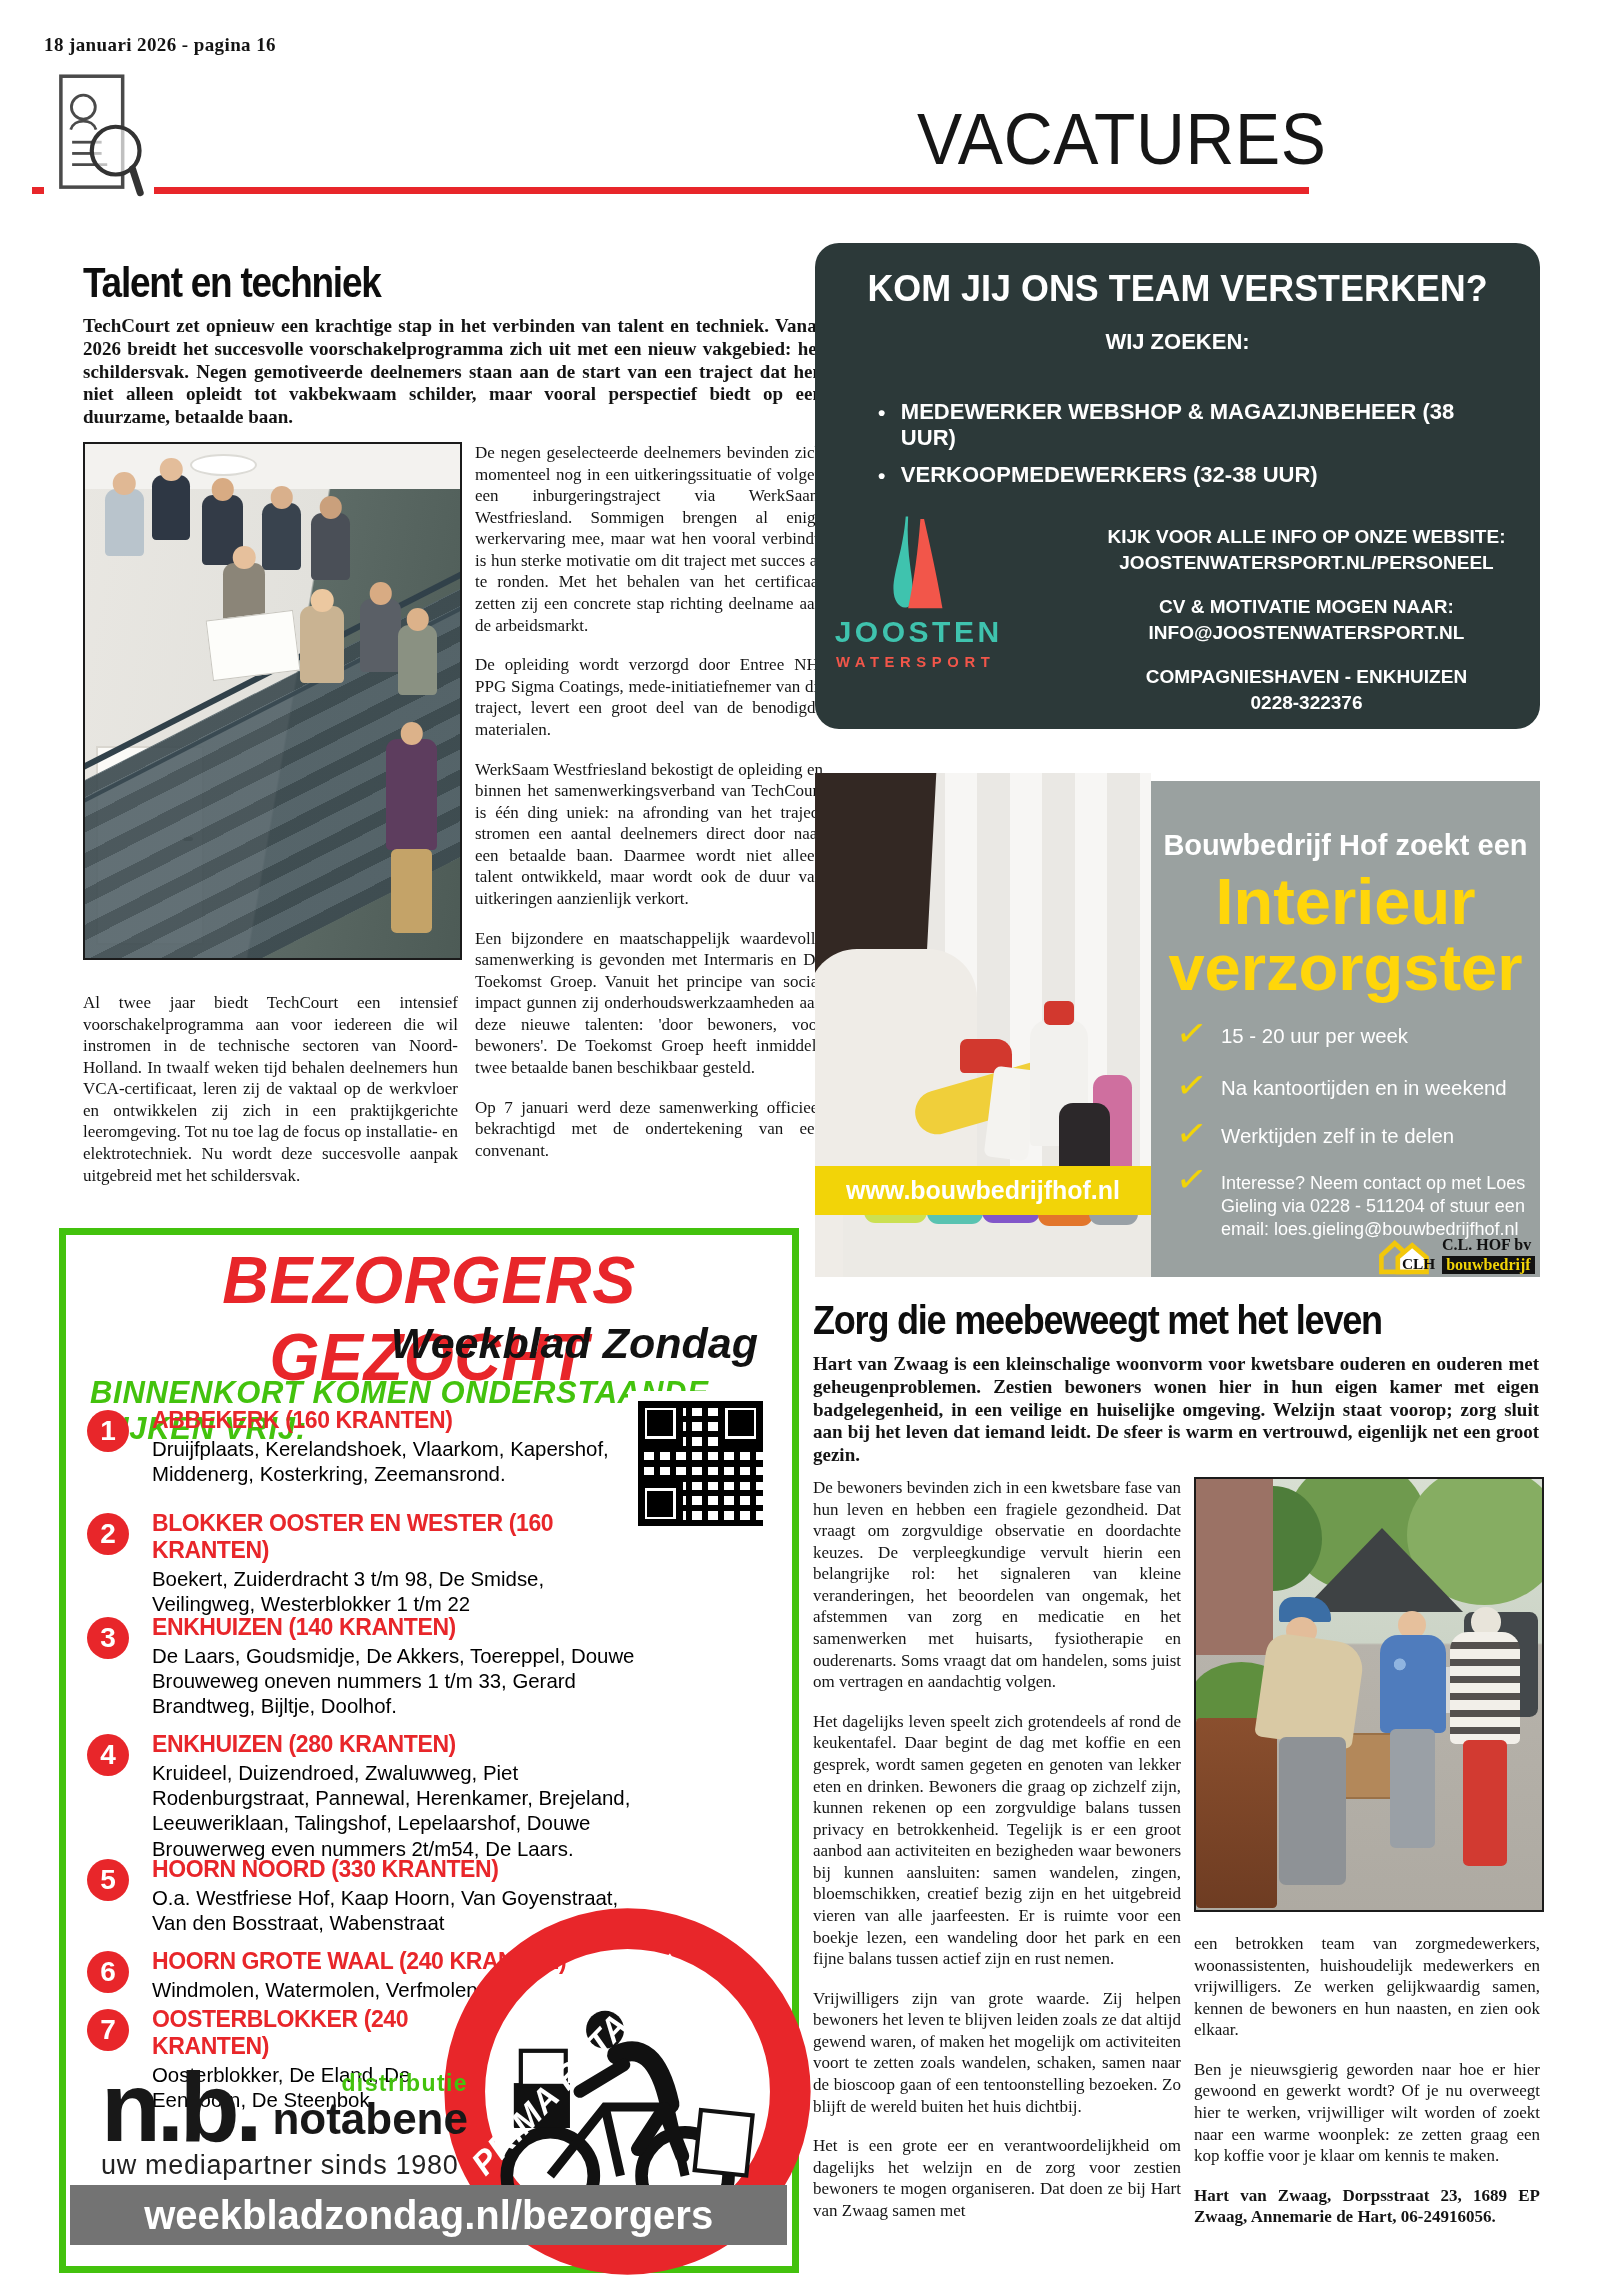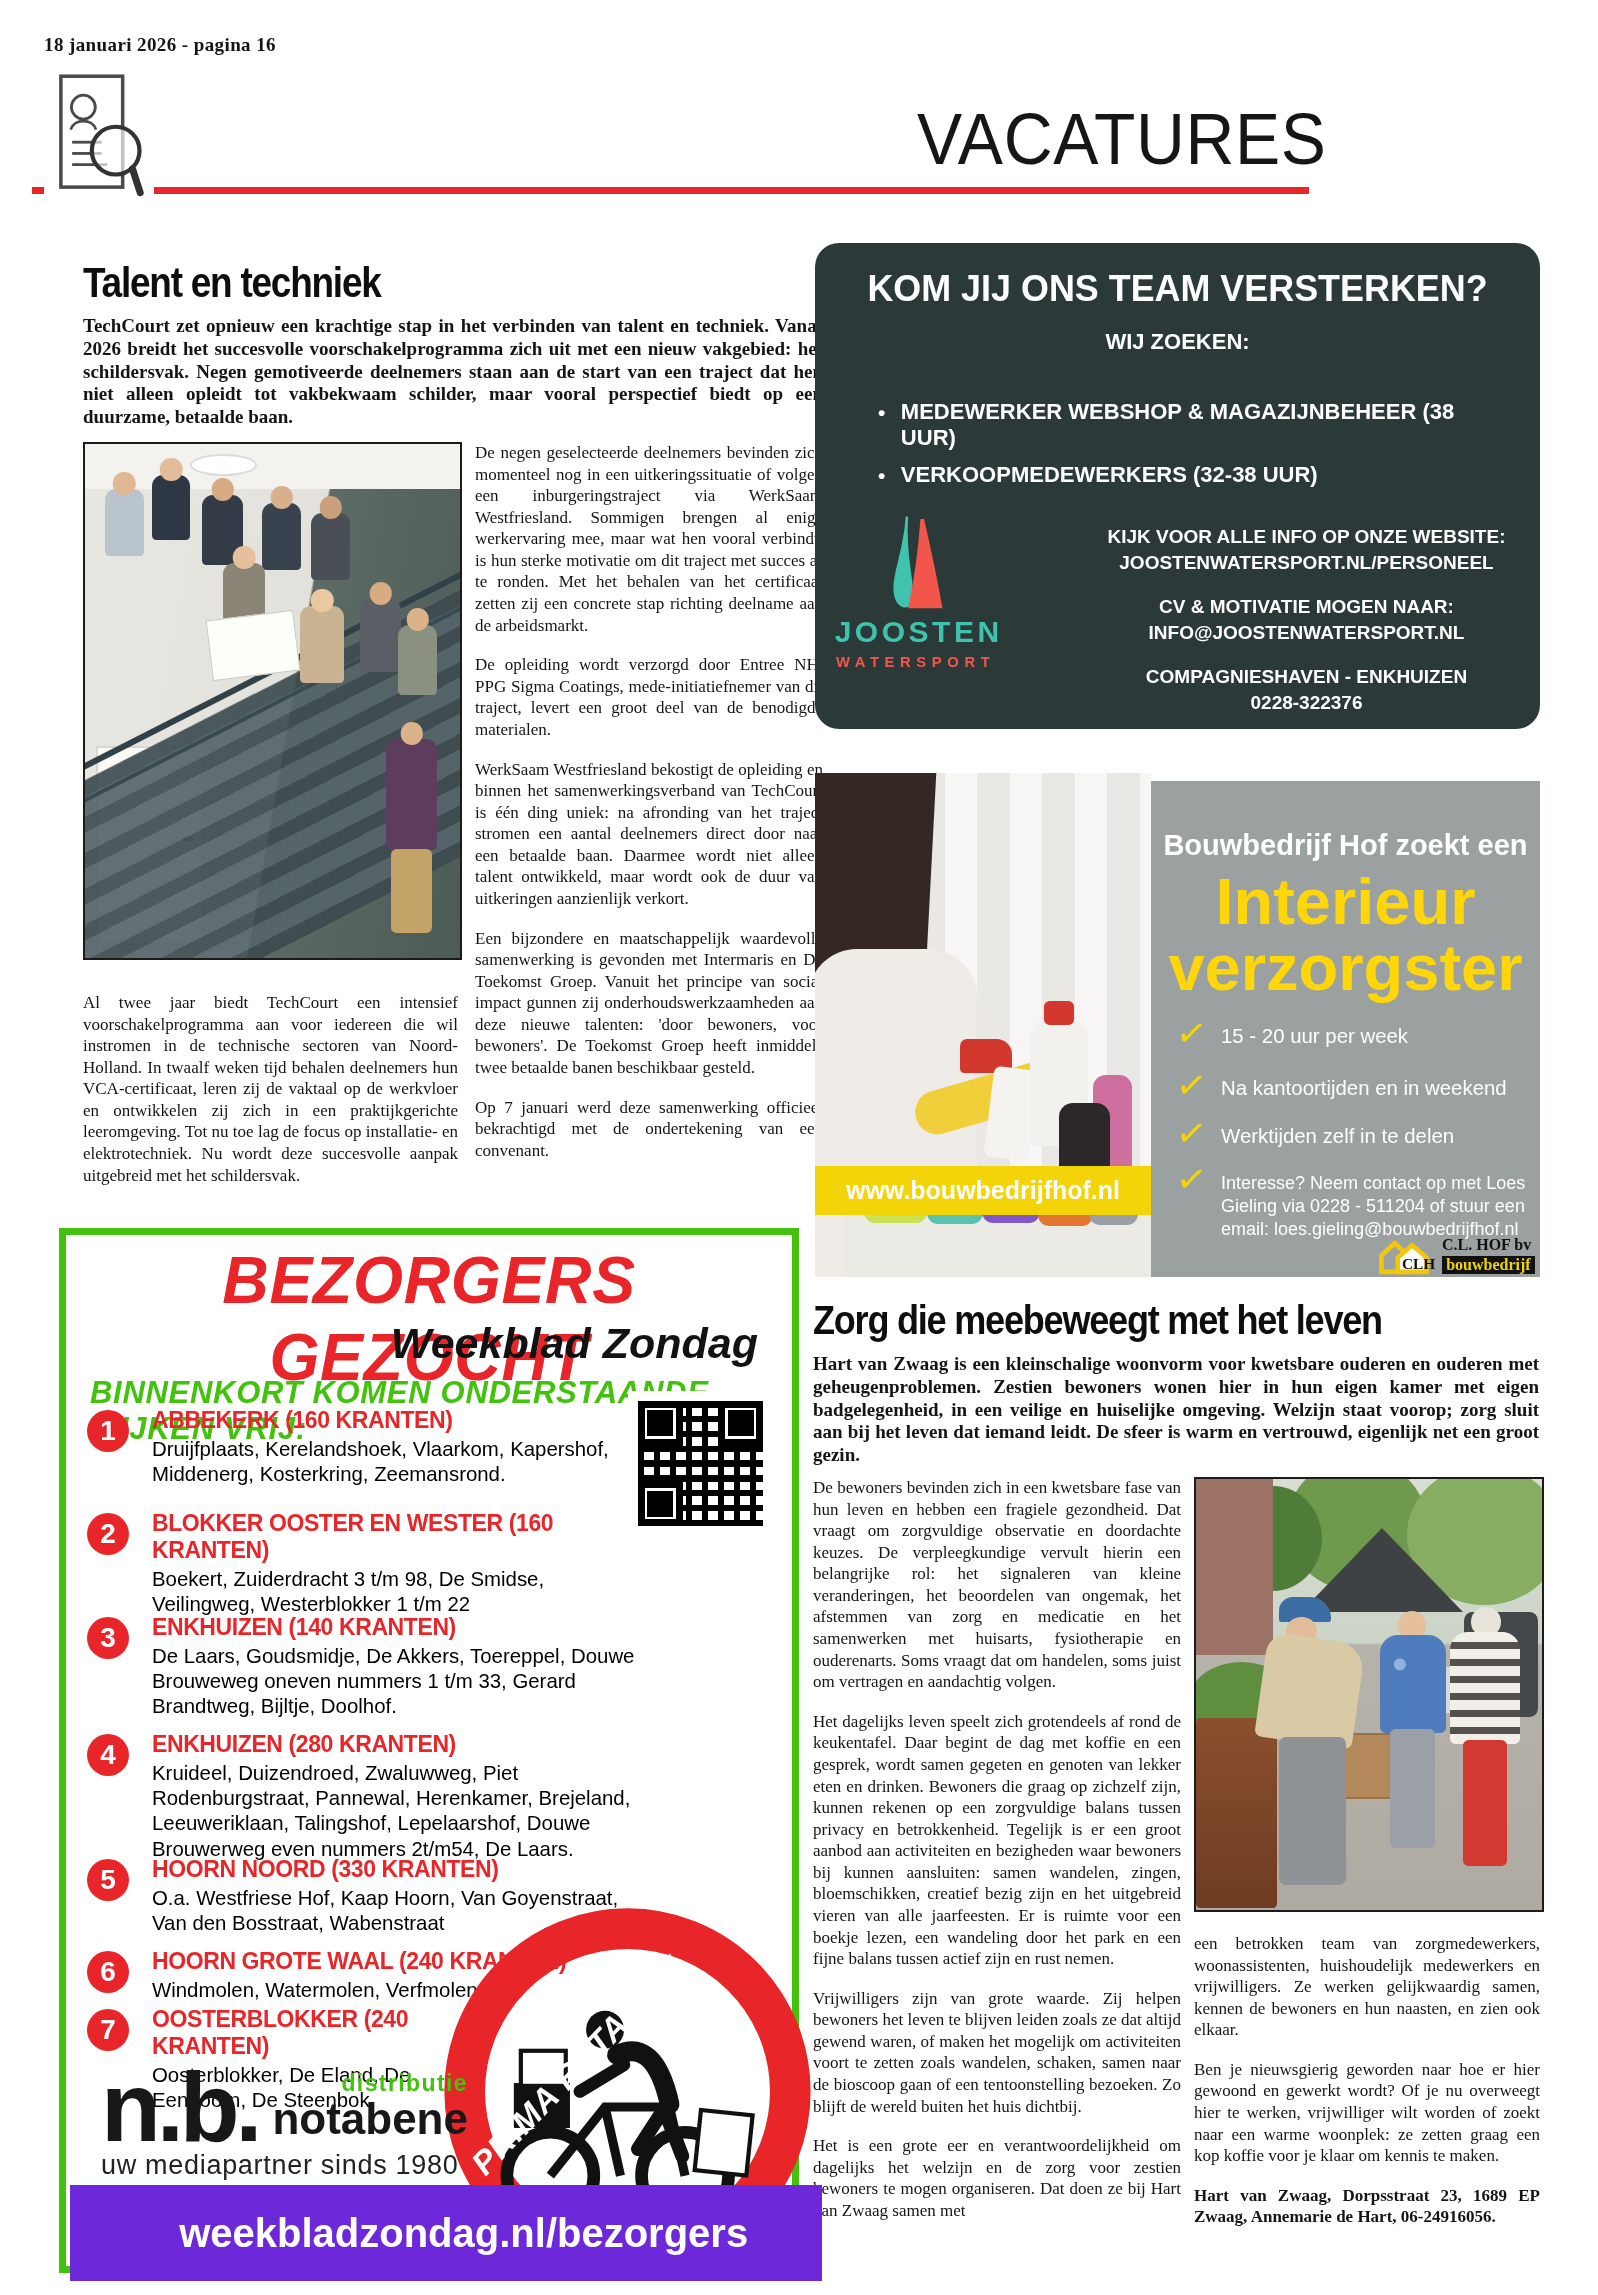--- a/index.html
+++ b/index.html
@@ -298,21 +298,21 @@
 
     <div class="abs" style="left:35px;top:834px;display:flex;align-items:flex-end;gap:14px;">
       <div class="nb-mark"><span>n.b.</span></div>
       <div style="padding-bottom:4.2px;">
         <div class="sans" style="color:#43c20d;font-weight:700;font-size:23px;text-align:right;letter-spacing:1.4px;">distributie</div>
         <div class="sans" style="color:#181818;font-weight:900;font-size:44px;line-height:1;">notabene</div>
       </div>
     </div>
     <div class="abs sans" style="left:35px;top:915px;font-size:27px;font-weight:400;color:#222;letter-spacing:0.7px;">uw mediapartner sinds 1980</div>
 
-    <div class="abs" style="left:4.2px;top:950px;width:717px;height:96px;background:#6d28d9;display:flex;align-items:center;justify-content:center;z-index:4;padding-left:35px;">
+    <div class="abs" style="left:4.2px;top:950px;width:717px;height:60px;background:#737373;display:flex;align-items:center;justify-content:center;z-index:4;">
       <span class="sans" style="color:#fff;font-weight:800;font-size:40px;">weekbladzondag.nl/bezorgers</span>
     </div>
   </div>
 
   <div class="abs" style="left:813px;top:1297px;width:726px;height:976px;">
     <div class="abs sans art-title" style="left:0;top:0;font-size:41px;">Zorg die meebeweegt met het leven</div>
     <div class="abs serif intro just ovh" style="left:0;top:56px;width:726px;height:121px;">Hart van Zwaag is een kleinschalige woonvorm voor kwetsbare ouderen en ouderen met geheugenproblemen. Zestien bewoners wonen hier in hun eigen kamer met eigen badgelegenheid, in een veilige en huiselijke omgeving. Welzijn staat voorop; zorg sluit aan bij het leven dat iemand leidt. De sfeer is warm en vertrouwd, eigenlijk net een groot gezin.</div>
 
     <div class="abs serif body-col just ovh" style="left:0;top:180px;width:368px;height:790px;">
       <p>De bewoners bevinden zich in een kwetsbare fase van hun leven en hebben een fragiele gezondheid. Dat vraagt om zorgvuldige observatie en doordachte keuzes. De verpleegkundige vervult hierin een belangrijke rol: het signaleren van kleine veranderingen, het beoordelen van ongemak, het afstemmen van zorg en medicatie en het samenwerken met huisarts, fysiotherapie en ouderenarts. Soms vraagt dat om handelen, soms juist om vertragen en aandachtig volgen.</p>

